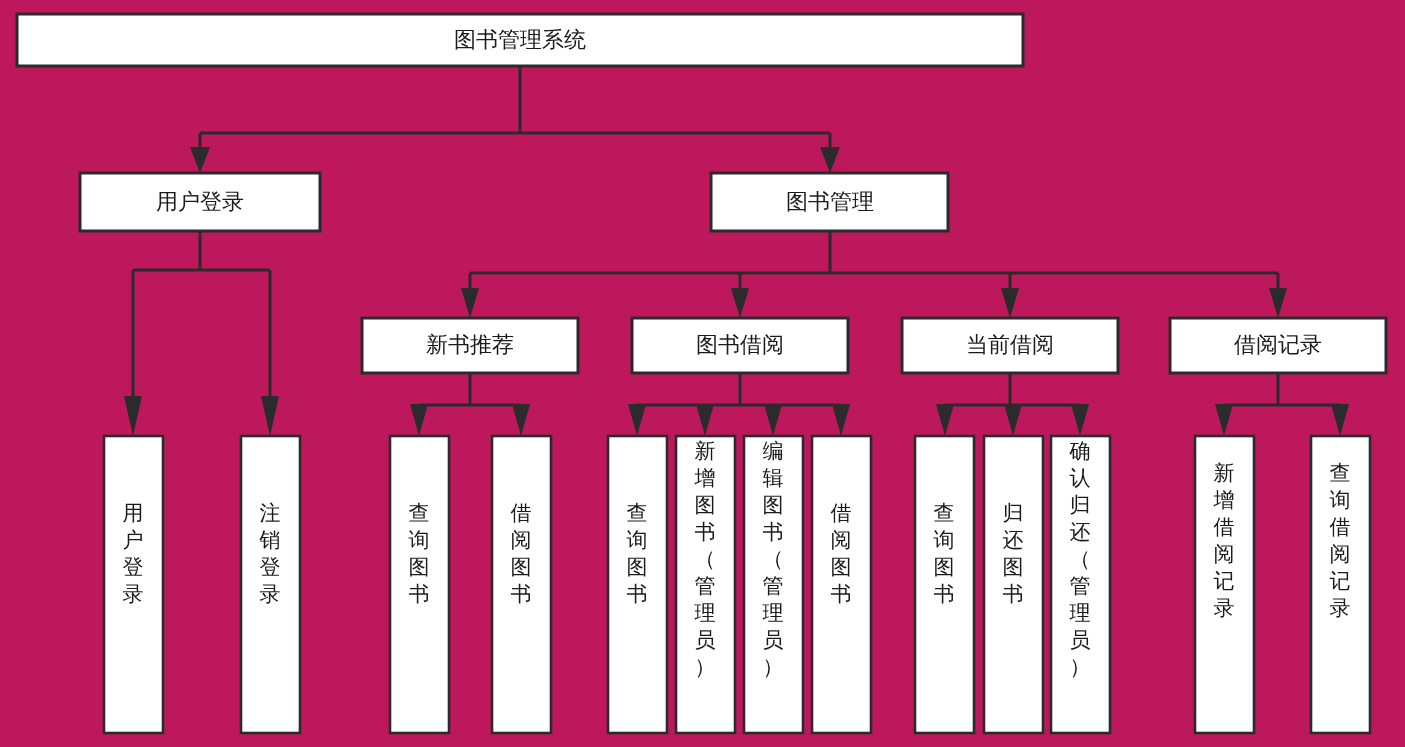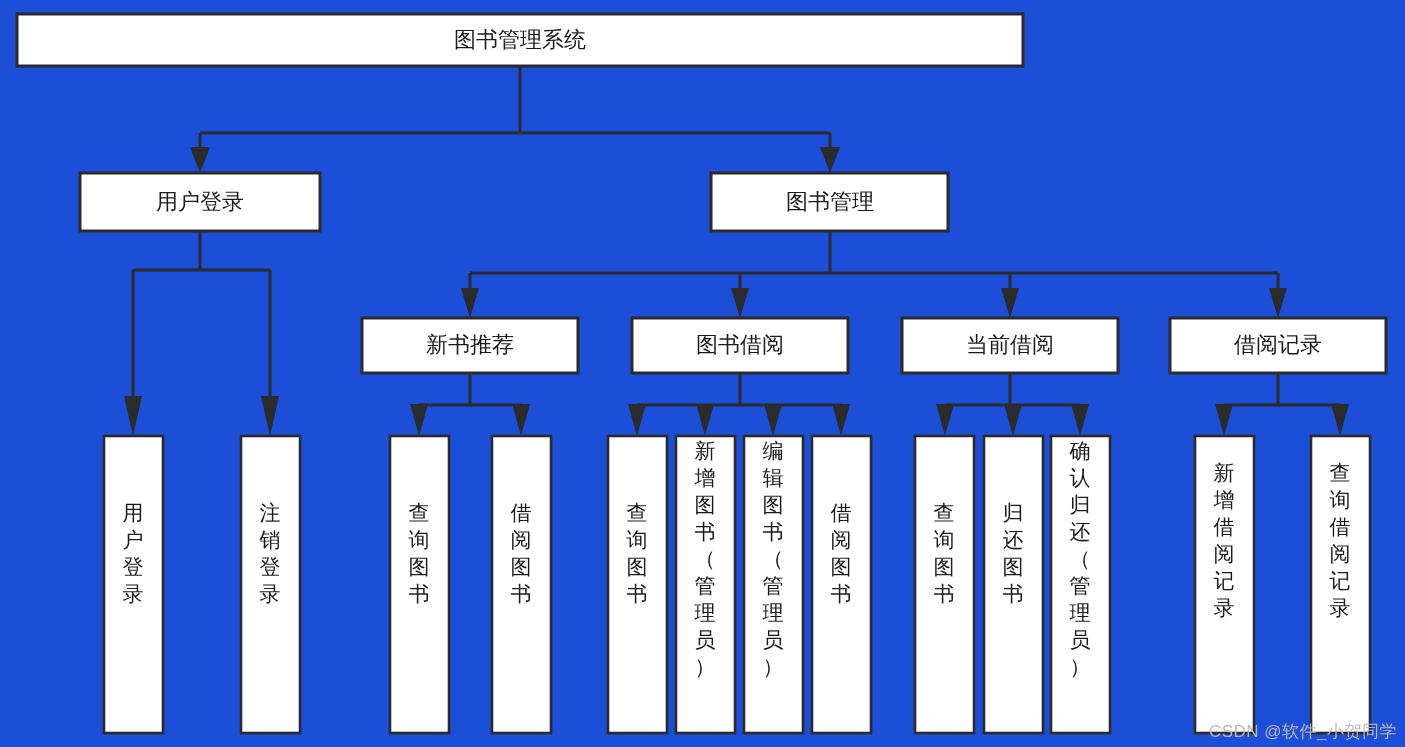--- a/index.html
+++ b/index.html
@@ -4,21 +4,21 @@
 <style>
   html, body {
     margin: 0;
     padding: 0;
     background: #ffffff;
   }
   #canvas-wrap {
     position: relative;
     width: 1405px;
     height: 747px;
-    background: #1d4ed8;
+    background: #be185d;
     font-family: "Liberation Sans", "DejaVu Sans", sans-serif;
     overflow: hidden;
   }
   svg#diagram {
     position: absolute;
     left: 0;
     top: 0;
     width: 1405px;
     height: 747px;
   }
@@ -209,14 +209,13 @@
       <rect class="node-rect-thin" x="1195" y="436" width="59" height="297"></rect>
       <text class="v-label vtext" x="1224" y="480"><tspan x="1224" dy="0">新</tspan><tspan x="1224" dy="27">增</tspan><tspan x="1224" dy="27">借</tspan><tspan x="1224" dy="27">阅</tspan><tspan x="1224" dy="27">记</tspan><tspan x="1224" dy="27">录</tspan></text>
     </g>
     <g>
       <rect class="node-rect-thin" x="1311" y="436" width="59" height="297"></rect>
       <text class="v-label vtext" x="1340" y="480"><tspan x="1340" dy="0">查</tspan><tspan x="1340" dy="27">询</tspan><tspan x="1340" dy="27">借</tspan><tspan x="1340" dy="27">阅</tspan><tspan x="1340" dy="27">记</tspan><tspan x="1340" dy="27">录</tspan></text>
     </g>
 
   </svg>
 
-  <div class="watermark">CSDN @软件_小贺同学</div>
 </div>
 
 </body></html>

